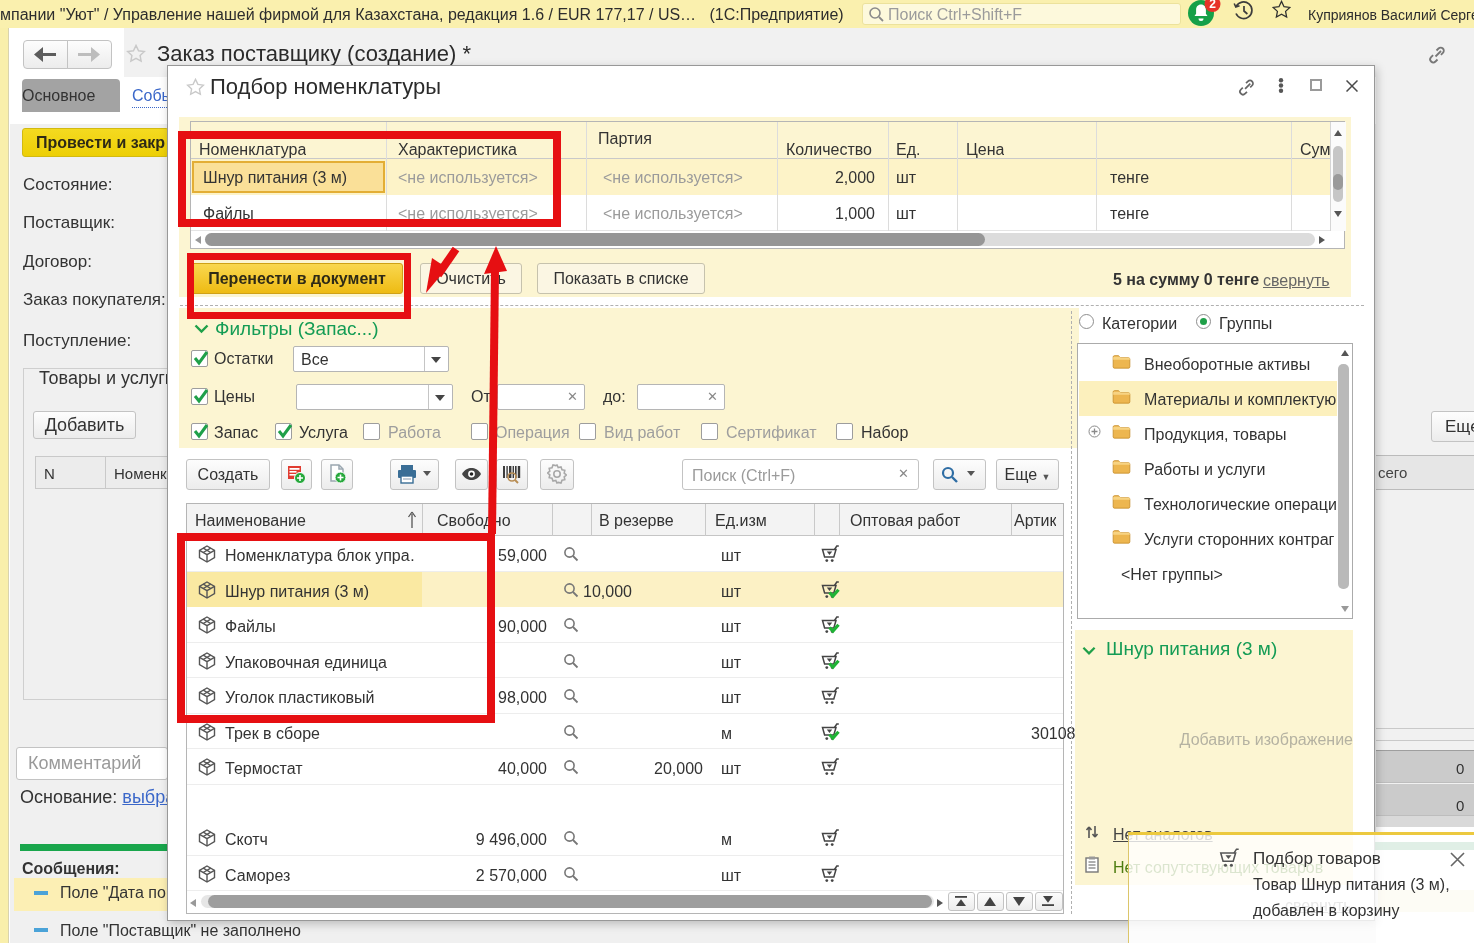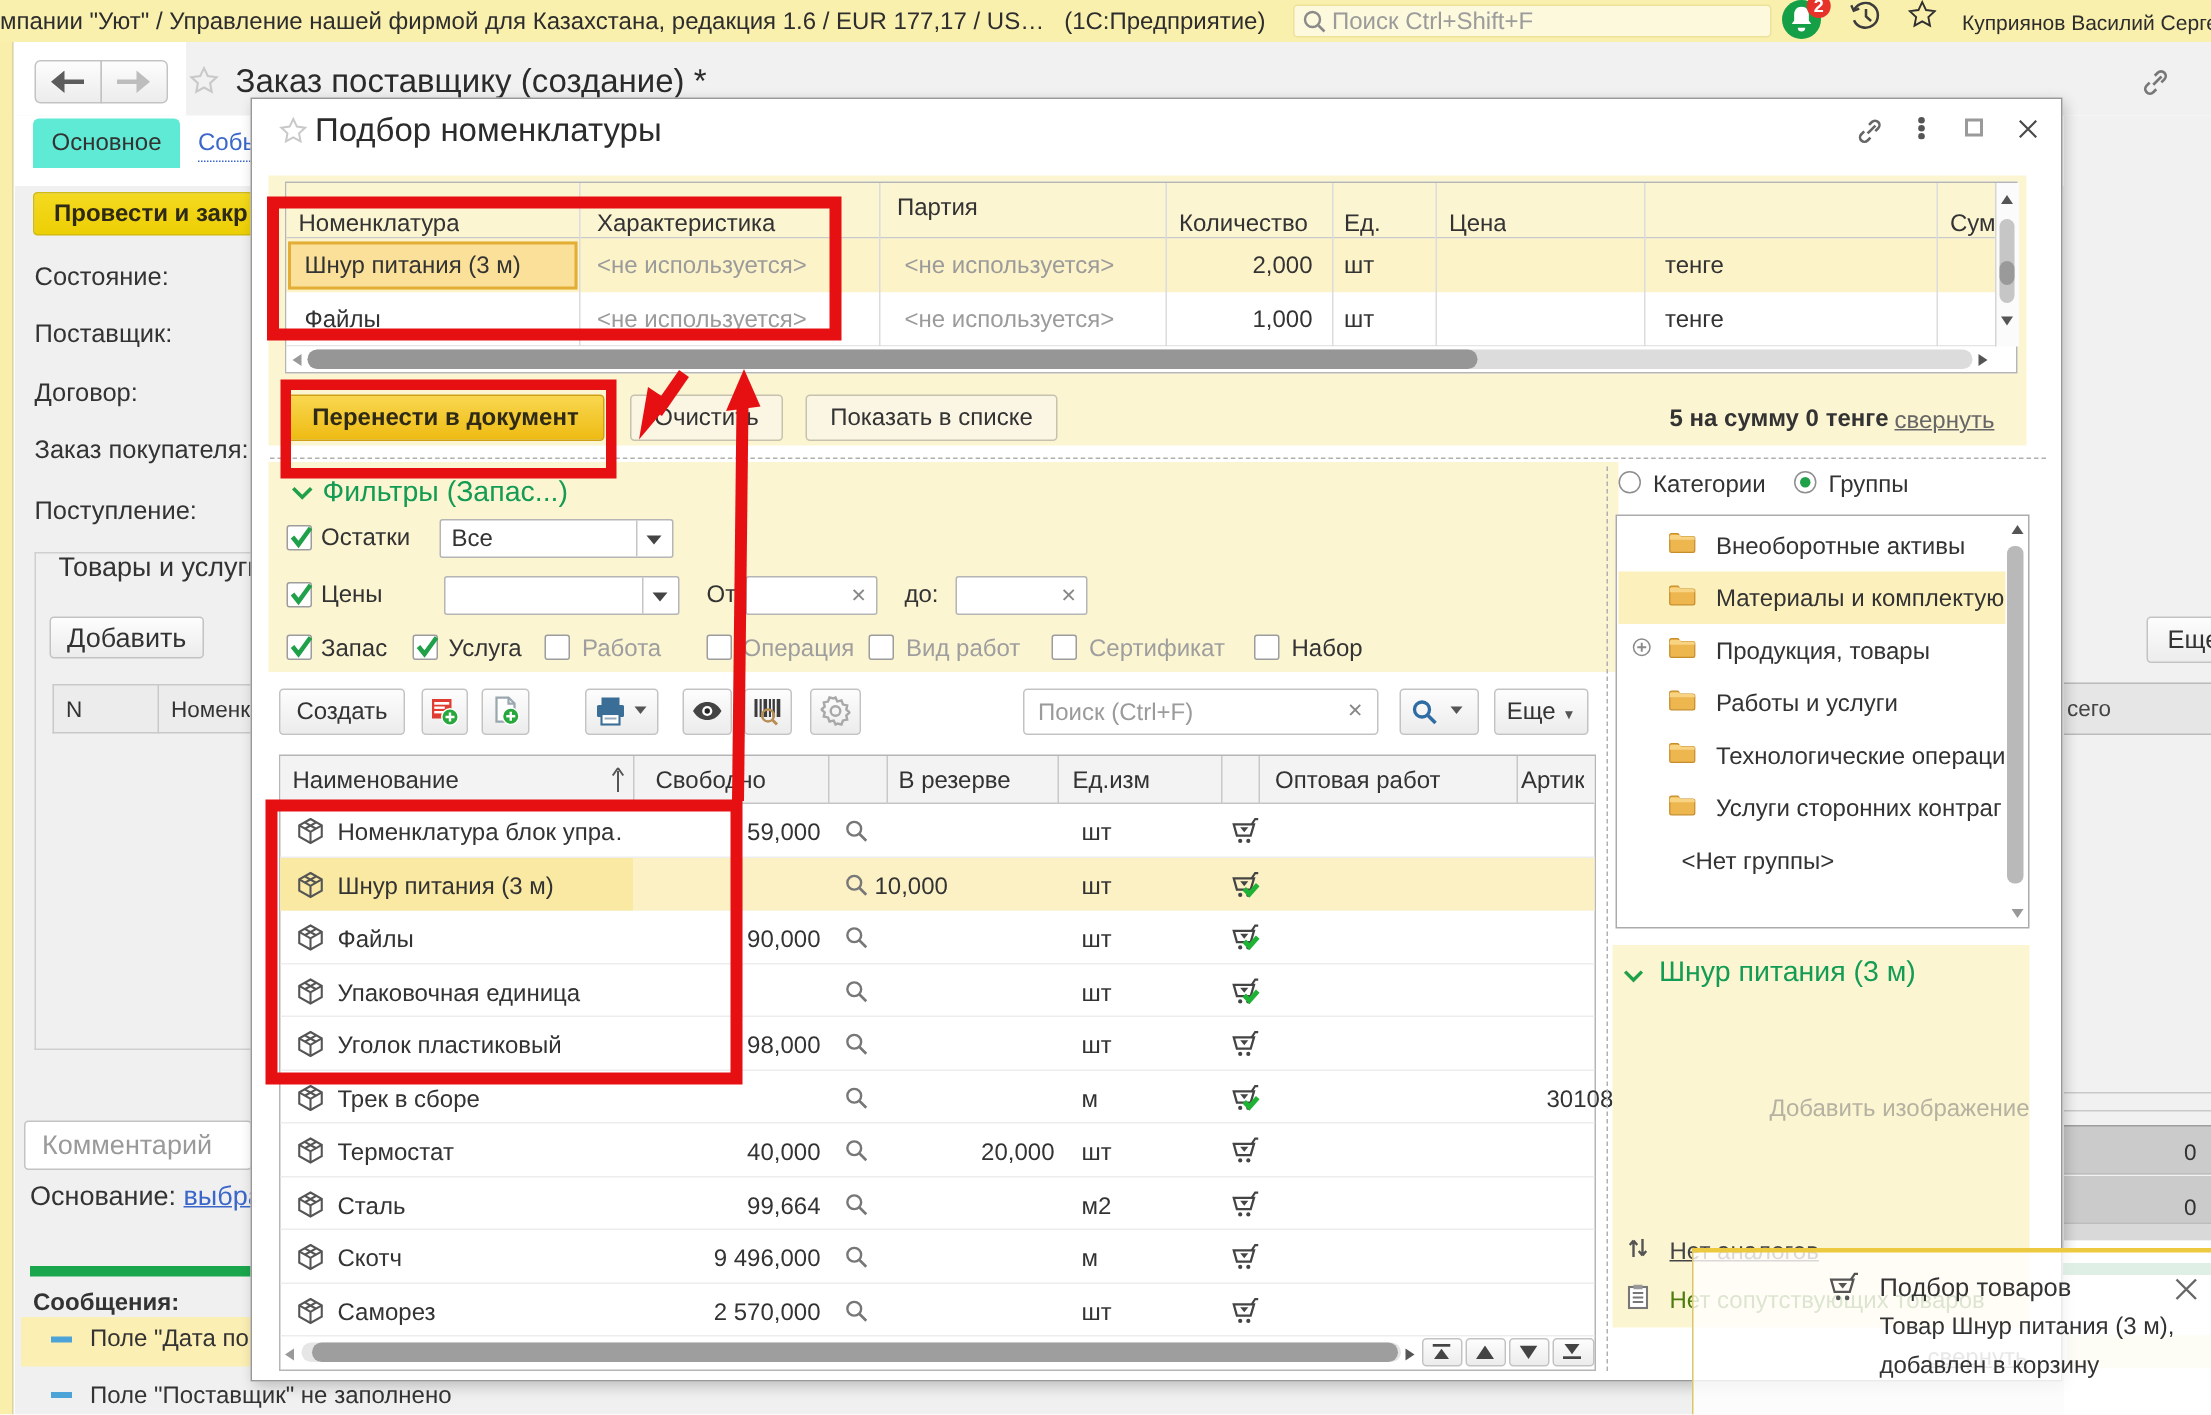--- a/index.html
+++ b/index.html
@@ -64,21 +64,21 @@
 <div class="abs" style="left:157px;top:41px;font-size:22px;color:#2b2b2b">Заказ поставщику (создание) *</div>
 <svg class="abs" style="left:1427px;top:45px" width="20" height="20" viewBox="0 0 20 20">
     <g fill="none" stroke="#777" stroke-width="1.8">
       <path d="M8.5 11.5l5.5-5.5"></path>
       <path d="M9.5 5.5l2-2a3.1 3.1 0 014.4 4.4l-2 2"></path>
       <path d="M10.5 14.5l-2 2a3.1 3.1 0 01-4.4-4.4l2-2"></path>
     </g>
   </svg>
 <div class="abs" style="left:1468px;top:43px;font-size:20px;color:#555;font-weight:bold">⋮</div>
 
-<div class="abs" style="left:22px;top:79px;width:98px;height:33px;background:#5eead4;border-radius:4px 4px 0 0;font-size:16px;color:#333;text-align:center;line-height:33px">Основное</div>
+<div class="abs" style="left:22px;top:79px;width:98px;height:33px;background:#a3a3a3;border-radius:4px 4px 0 0;font-size:16px;color:#333;line-height:33px">Основное</div>
 <div class="abs link" style="left:132px;top:87px;font-size:16px;border-bottom:1px dotted #3a67c9;padding-bottom:2px">Собы</div>
 <div class="btn" style="left:1396px;top:128px;width:66px;height:30px;line-height:28px">Еще <span style="font-size:10px;color:#555">▼</span></div>
 
 <div class="ybtn" style="left:22px;top:128px;width:147px;height:29px;font-size:16px;line-height:27px;text-align:left;padding-left:13px;background:linear-gradient(#f4da20,#edcf05);border-color:#d2ba10">Провести и закр</div>
 <div class="abs" style="left:23px;top:175px;font-size:17px">Состояние:</div>
 <div class="abs" style="left:23px;top:213px;font-size:17px">Поставщик:</div>
 <div class="abs" style="left:23px;top:252px;font-size:17px">Договор:</div>
 <div class="abs" style="left:23px;top:290px;font-size:17px">Заказ покупателя:</div>
 <div class="abs" style="left:23px;top:331px;font-size:17px">Поступление:</div>
 <div class="abs" style="left:23px;top:368px;width:145px;height:332px;border:1px solid #cfcfcf;border-right:none"></div>
@@ -479,41 +479,20 @@
       <div class="cell" style="left:396px;top:11px;width:120px;text-align:right">20,000</div>
       <div class="cell" style="left:534px;top:11px">шт</div>
       <svg class="abs" style="left:633px;top:9px" width="20" height="18" viewBox="0 0 20 18">
         <path d="M2.5 4.5h13.5l-2.2 7.5H4.6z" fill="none" stroke="#444" stroke-width="1.5"></path>
         <path d="M14.5 4.5L16.8 1h2" fill="none" stroke="#444" stroke-width="1.5"></path>
         <path d="M6.8 6.5h5.4l-2.7 3.4z" fill="#444"></path>
         <circle cx="6.8" cy="15.6" r="1.4" fill="#444"></circle>
         <circle cx="12.2" cy="15.6" r="1.4" fill="#444"></circle>
       </svg>
     </div>
-  <div class="abs" style="left:0;top:280.5px;width:876px;height:35.5px;border-bottom:1px solid #ededed">
-      <svg class="abs" style="left:11px;top:9px" width="18" height="18" viewBox="0 0 18 18">
-        <path d="M9 1l7.5 4.3v7.4L9 17l-7.5-4.3V5.3z" fill="none" stroke="#555" stroke-width="1.4"></path>
-        <path d="M1.5 5.3L9 9.6l7.5-4.3M9 9.6V17" stroke="#555" stroke-width="1.4" fill="none"></path>
-        <path d="M5.2 3.2l7.5 4.3M12.8 3.2L5.2 7.5" stroke="#555" stroke-width="1.4" fill="none"></path>
-      </svg>
-      <div class="cell" style="left:38px;top:11px;width:190px">Сталь</div>
-      <div class="cell" style="left:240px;top:11px;width:120px;text-align:right">99,664</div>
-      <svg class="abs" style="left:376px;top:10px" width="16" height="16" viewBox="0 0 16 16">
-        <circle cx="6.5" cy="6.5" r="4.6" fill="none" stroke="#777" stroke-width="1.6"></circle>
-        <line x1="10" y1="10" x2="14.5" y2="14.5" stroke="#777" stroke-width="1.8"></line>
-      </svg>
-      <div class="cell" style="left:534px;top:11px">м2</div>
-      <svg class="abs" style="left:633px;top:9px" width="20" height="18" viewBox="0 0 20 18">
-        <path d="M2.5 4.5h13.5l-2.2 7.5H4.6z" fill="none" stroke="#444" stroke-width="1.5"></path>
-        <path d="M14.5 4.5L16.8 1h2" fill="none" stroke="#444" stroke-width="1.5"></path>
-        <path d="M6.8 6.5h5.4l-2.7 3.4z" fill="#444"></path>
-        <circle cx="6.8" cy="15.6" r="1.4" fill="#444"></circle>
-        <circle cx="12.2" cy="15.6" r="1.4" fill="#444"></circle>
-      </svg>
-    </div>
   <div class="abs" style="left:0;top:316px;width:876px;height:35.5px;border-bottom:1px solid #ededed">
       <svg class="abs" style="left:11px;top:9px" width="18" height="18" viewBox="0 0 18 18">
         <path d="M9 1l7.5 4.3v7.4L9 17l-7.5-4.3V5.3z" fill="none" stroke="#555" stroke-width="1.4"></path>
         <path d="M1.5 5.3L9 9.6l7.5-4.3M9 9.6V17" stroke="#555" stroke-width="1.4" fill="none"></path>
         <path d="M5.2 3.2l7.5 4.3M12.8 3.2L5.2 7.5" stroke="#555" stroke-width="1.4" fill="none"></path>
       </svg>
       <div class="cell" style="left:38px;top:11px;width:190px">Скотч</div>
       <div class="cell" style="left:240px;top:11px;width:120px;text-align:right">9 496,000</div>
       <svg class="abs" style="left:376px;top:10px" width="16" height="16" viewBox="0 0 16 16">
         <circle cx="6.5" cy="6.5" r="4.6" fill="none" stroke="#777" stroke-width="1.6"></circle>

